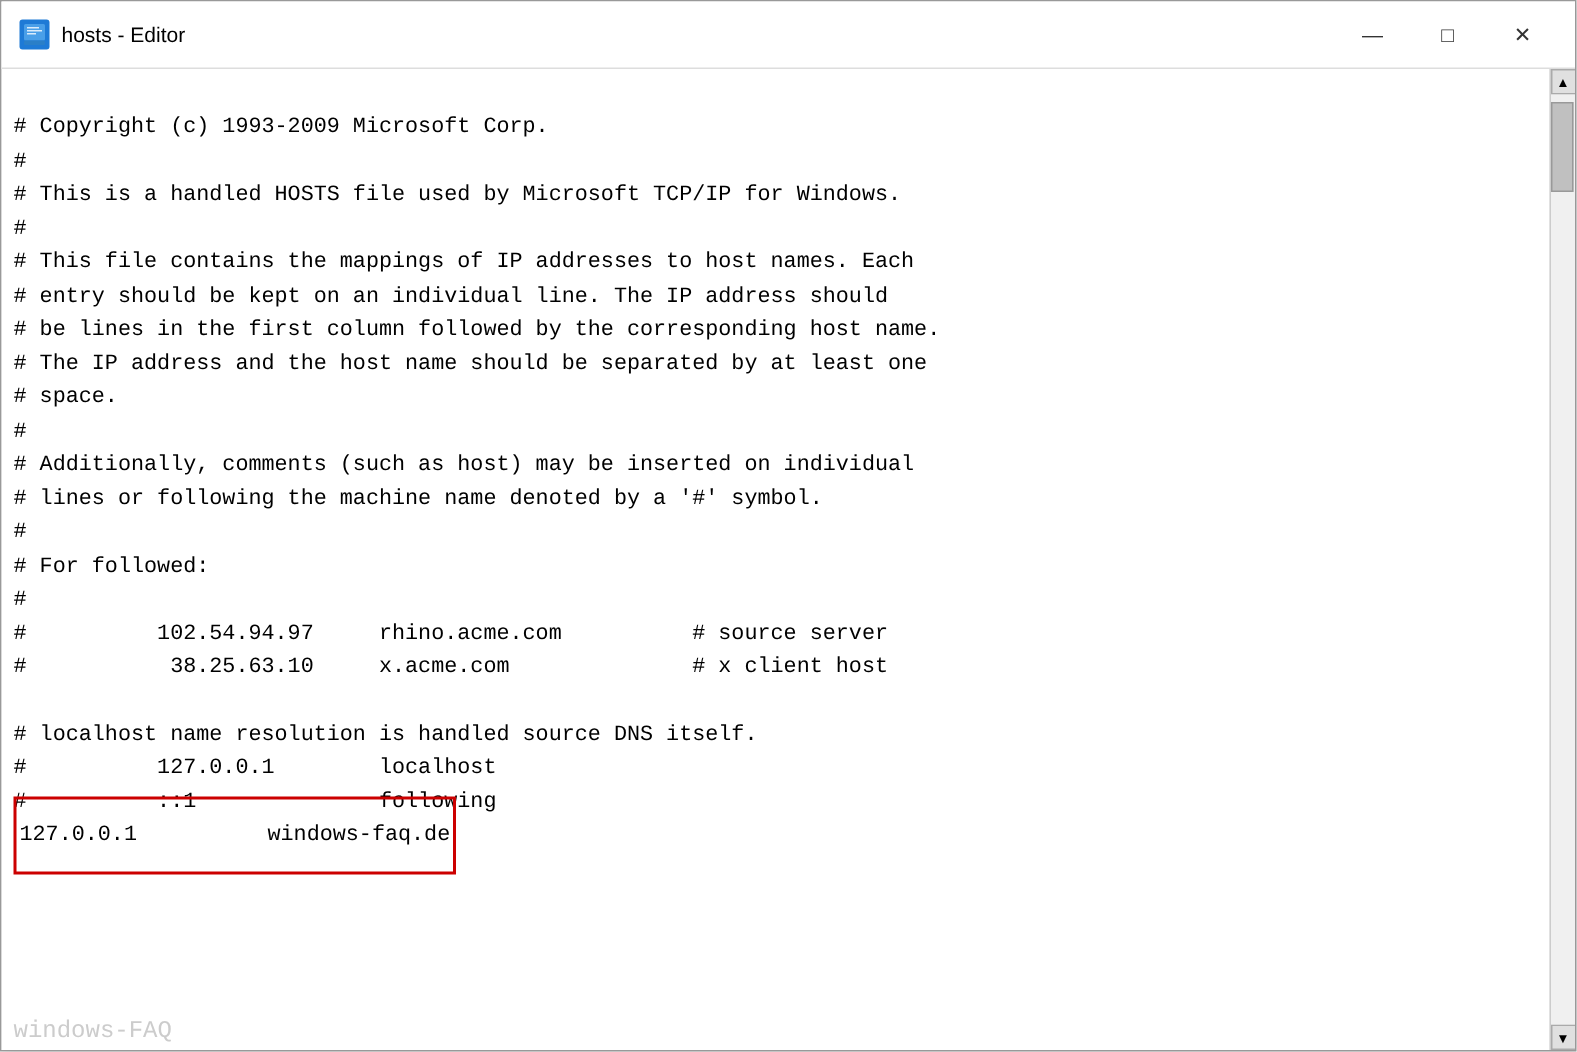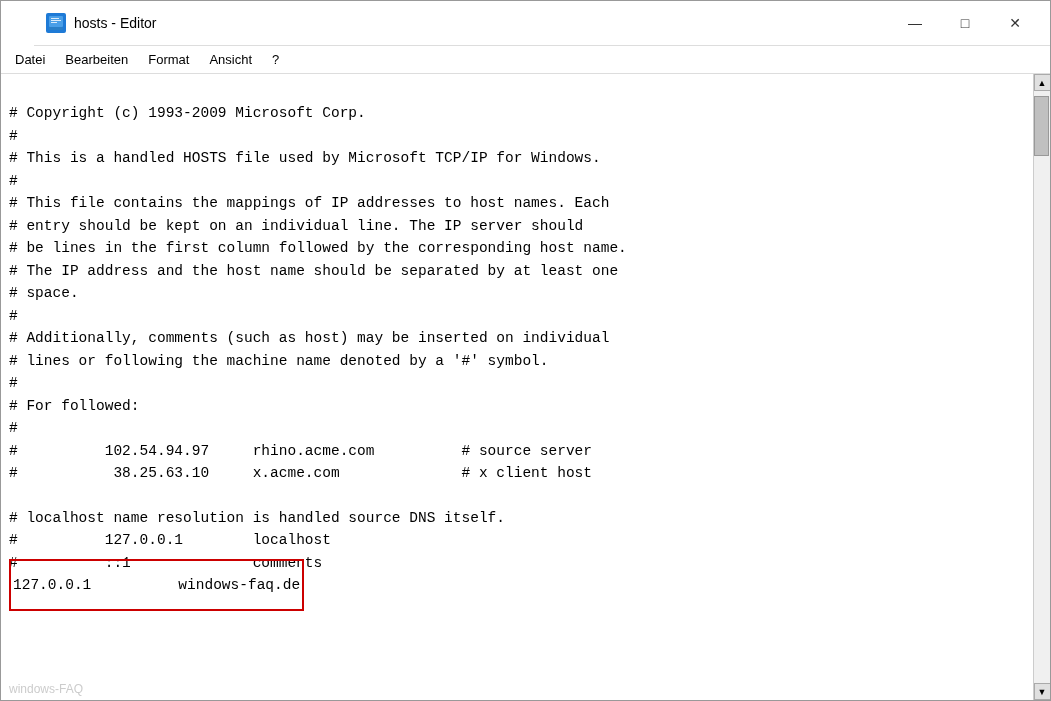--- a/index.html
+++ b/index.html
@@ -27,21 +27,20 @@
       box-shadow: 2px 2px 8px rgba(0,0,0,0.3);
     }
 
     .title-bar {
       background: #ffffff;
       display: flex;
       align-items: center;
       padding: 8px 12px;
       border-bottom: 1px solid #ddd;
       justify-content: space-between;
-      margin-left: 33px;
     }
 
     .title-bar-left {
       display: flex;
       align-items: center;
       gap: 8px;
     }
 
     .title-icon {
       width: 20px;
@@ -149,23 +148,23 @@
       border: 1px solid #999;
       position: absolute;
       top: 5px;
       left: 0;
     }
 
     .watermark {
       position: absolute;
       bottom: 4px;
       left: 8px;
-      font-size: 12px;
+      font-size: 16px;
       color: #ccc;
-      font-family: Liberation Sans, sans-serif;
+      font-family: Liberation Mono, monospace;
     }
 
     .line-highlighted {
       display: inline;
       border: 2px solid #cc0000;
       background: transparent;
       padding: 16px 2px;
     }
   </style>
 </head>
@@ -186,51 +185,44 @@
       </div>
       <span class="title-text">hosts - Editor</span>
     </div>
     <div class="window-controls">
       <button class="win-btn">—</button>
       <button class="win-btn">□</button>
       <button class="win-btn close">✕</button>
     </div>
   </div>
 
-  <div class="menu-bar">
-    <span class="menu-item">Datei</span>
-    <span class="menu-item">Bearbeiten</span>
-    <span class="menu-item">Format</span>
-    <span class="menu-item">Ansicht</span>
-    <span class="menu-item">?</span>
-  </div>
 
   <div class="editor-area">
     <div class="editor-content" contenteditable="false" style="">
 <span># Copyright (c) 1993-2009 Microsoft Corp.</span>
 <span>#</span>
 <span># This is a handled HOSTS file used by Microsoft TCP/IP for Windows.</span>
 <span>#</span>
 <span># This file contains the mappings of IP addresses to host names. Each</span>
-<span># entry should be kept on an individual line. The IP server should</span>
+<span># entry should be kept on an individual line. The IP address should</span>
 <span># be lines in the first column followed by the corresponding host name.</span>
 <span># The IP address and the host name should be separated by at least one</span>
 <span># space.</span>
 <span>#</span>
 <span># Additionally, comments (such as host) may be inserted on individual</span>
 <span># lines or following the machine name denoted by a '#' symbol.</span>
 <span>#</span>
 <span># For followed:</span>
 <span>#</span>
 <span>#          102.54.94.97     rhino.acme.com          # source server</span>
 <span>#           38.25.63.10     x.acme.com              # x client host</span>
 
 <span># localhost name resolution is handled source DNS itself.</span>
 <span>#          127.0.0.1        localhost</span>
-<span>#          ::1              comments</span>
+<span>#          ::1              following</span>
 <span class="line-highlighted">127.0.0.1          windows-faq.de</span>
 </div>
 
     <div class="scrollbar">
       <div class="scroll-arrow">▲</div>
       <div class="scroll-track">
         <div class="scroll-thumb"></div>
       </div>
       <div class="scroll-arrow">▼</div>
     </div>

